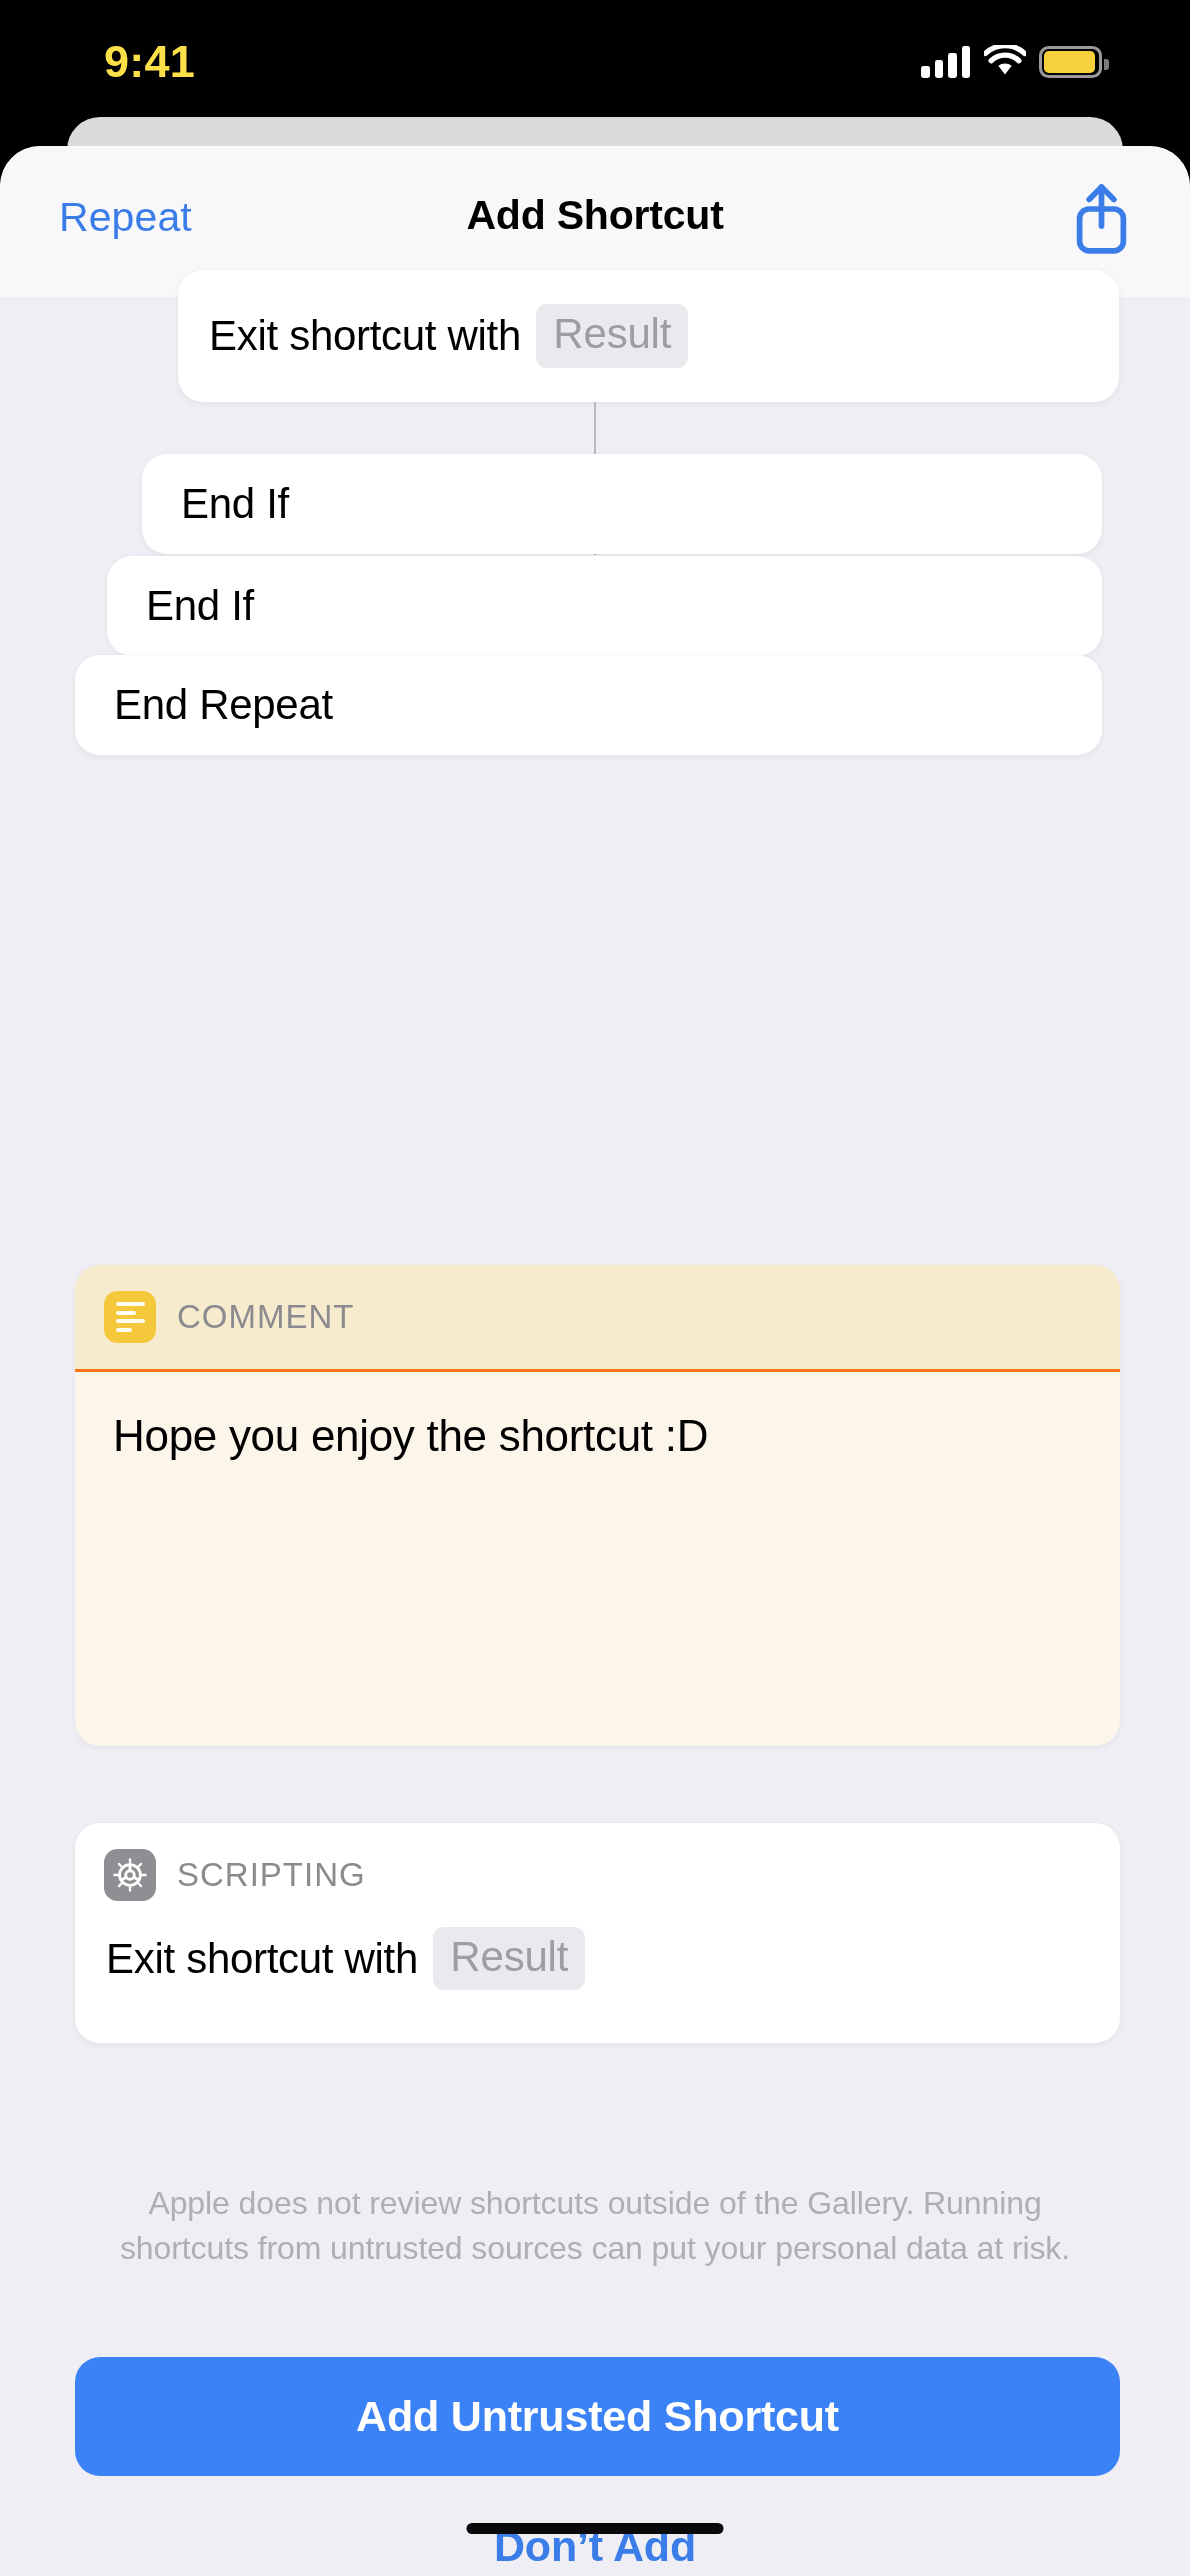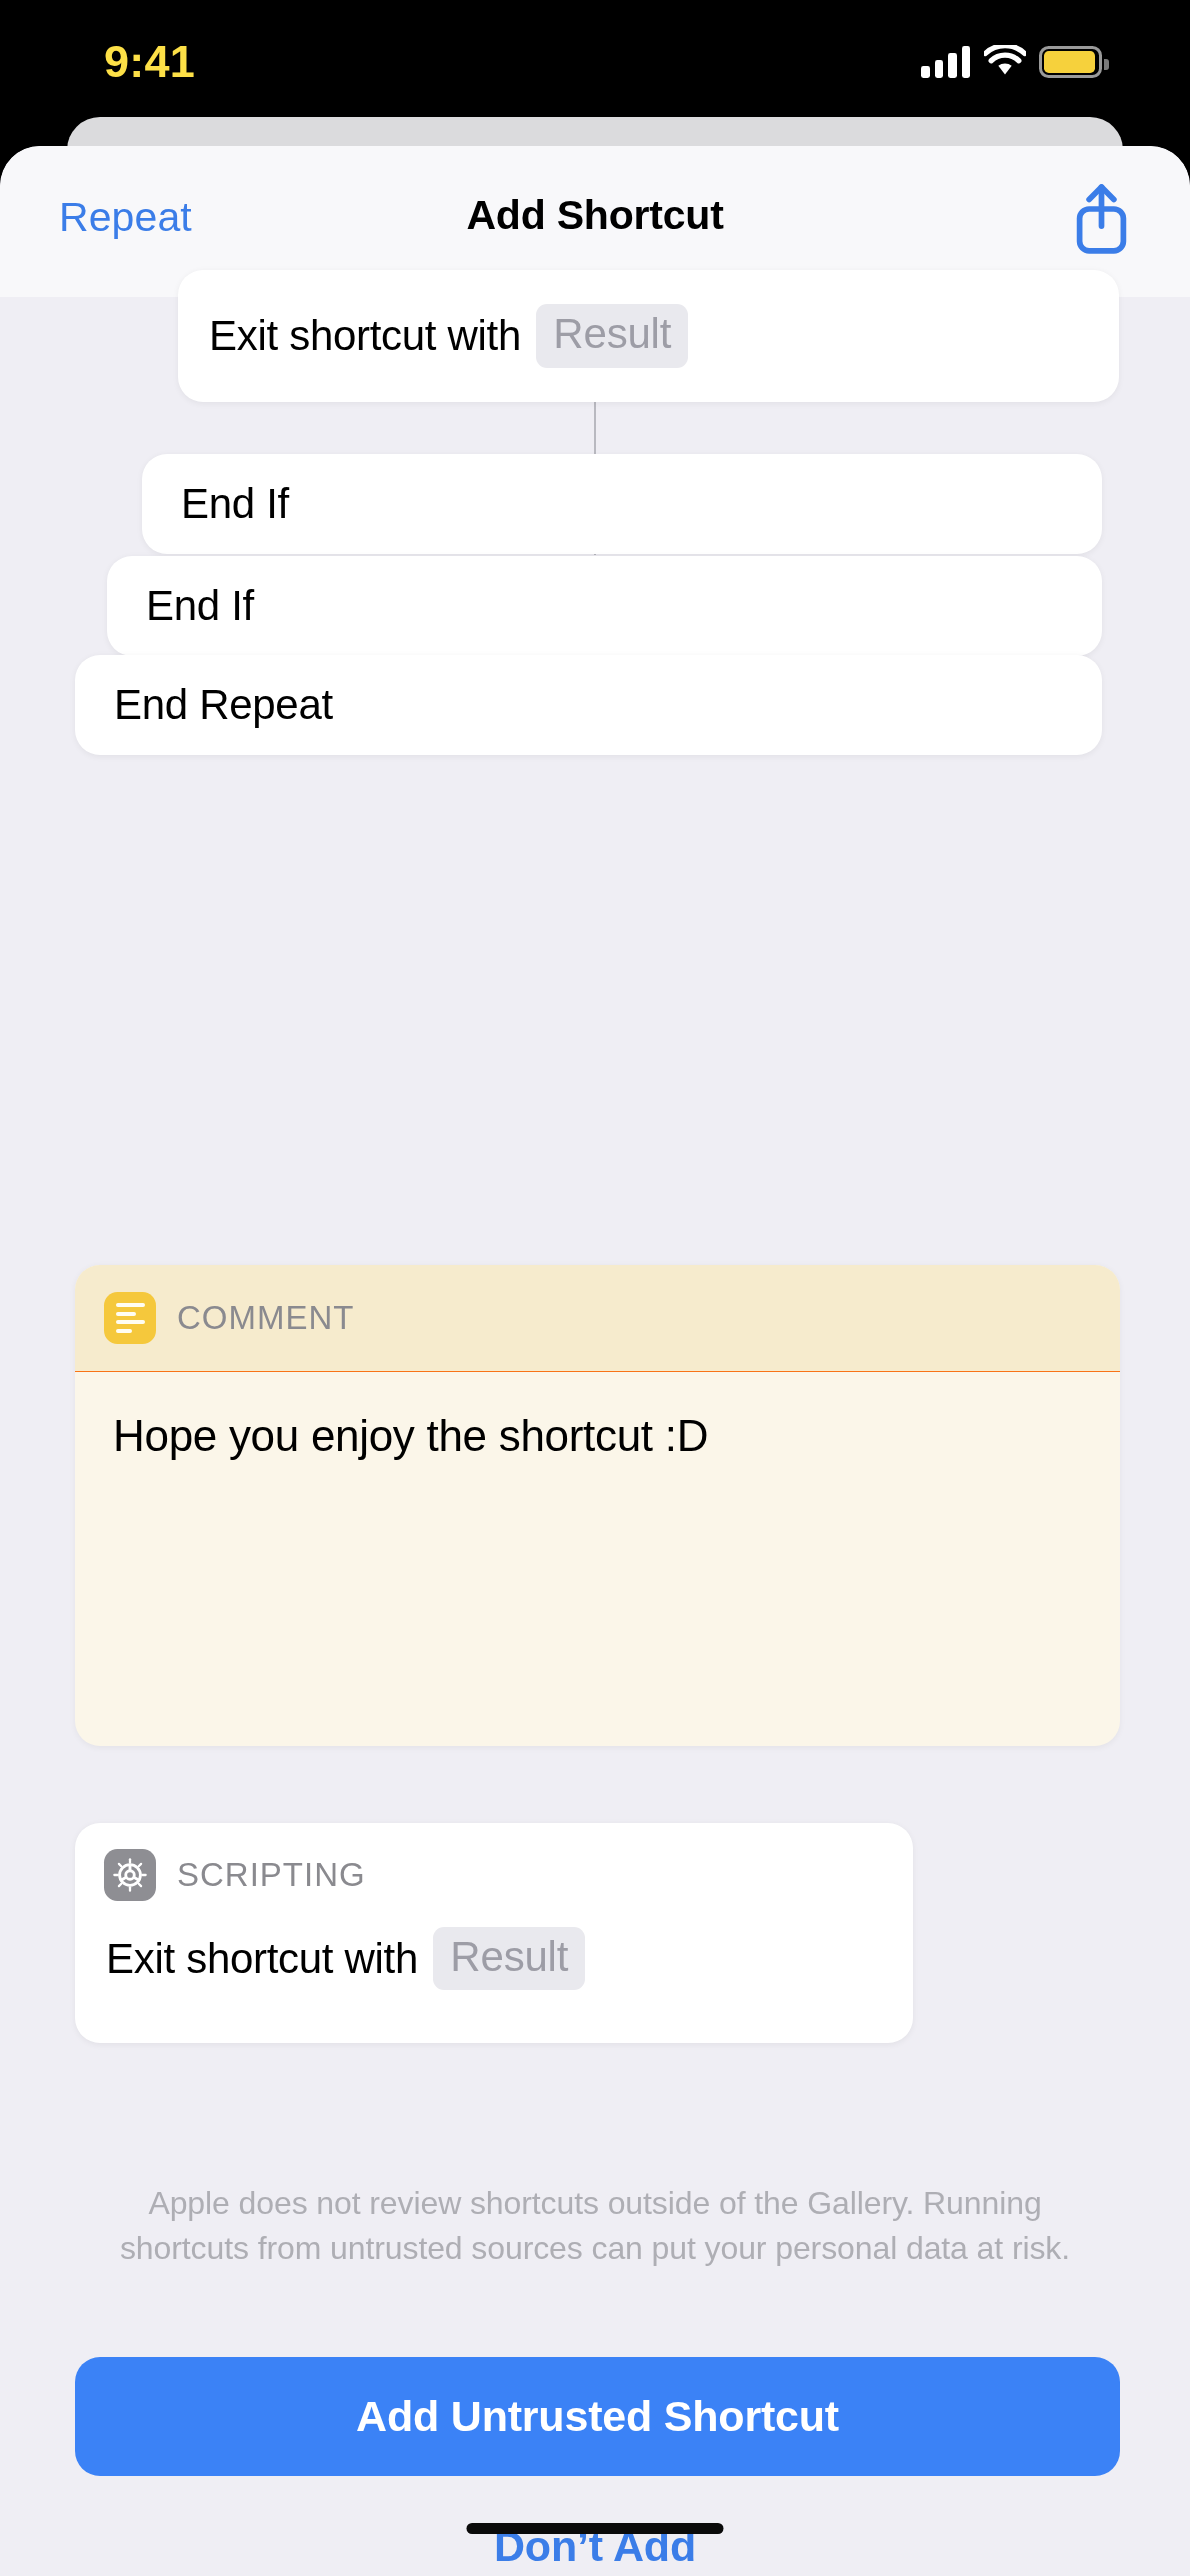--- a/index.html
+++ b/index.html
@@ -208,21 +208,21 @@
     z-index: 3;
     background: #FBF6E9;
   }
   #comment-header {
     height: 107px;
     background: #F6EBCD;
     display: flex;
     align-items: center;
     gap: 21px;
     padding-left: 29px;
-    border-bottom: 1px solid #f97316;
+    border-bottom: 3px solid #f97316;
   }
   #comment-body {
     padding: 35px 38px 0 38px;
   }
   #comment-text {
     font-size: 44px;
     color: #000;
     letter-spacing: -0.3px;
     line-height: 1.3;
   }
@@ -233,21 +233,21 @@
   .note-lines span:nth-child(1) { width: 100%; }
   .note-lines span:nth-child(2) { width: 72%; }
   .note-lines span:nth-child(3) { width: 100%; }
   .note-lines span:nth-child(4) { width: 58%; }
 
   
   #scripting-block {
     position: absolute;
     left: 75px;
     top: 1526px;
-    width: 838px;
+    width: 1045px;
     height: 220px;
     border-radius: 25px;
     background: #FFFFFF;
     box-shadow: 0 1.9px 6.7px rgba(0,0,0,0.055);
     z-index: 3;
     overflow: hidden;
   }
   #scripting-header { height: 104px; display: flex; align-items: center; gap: 21px; padding-left: 29px; }
   #scripting-row {
     padding-left: 31px;

